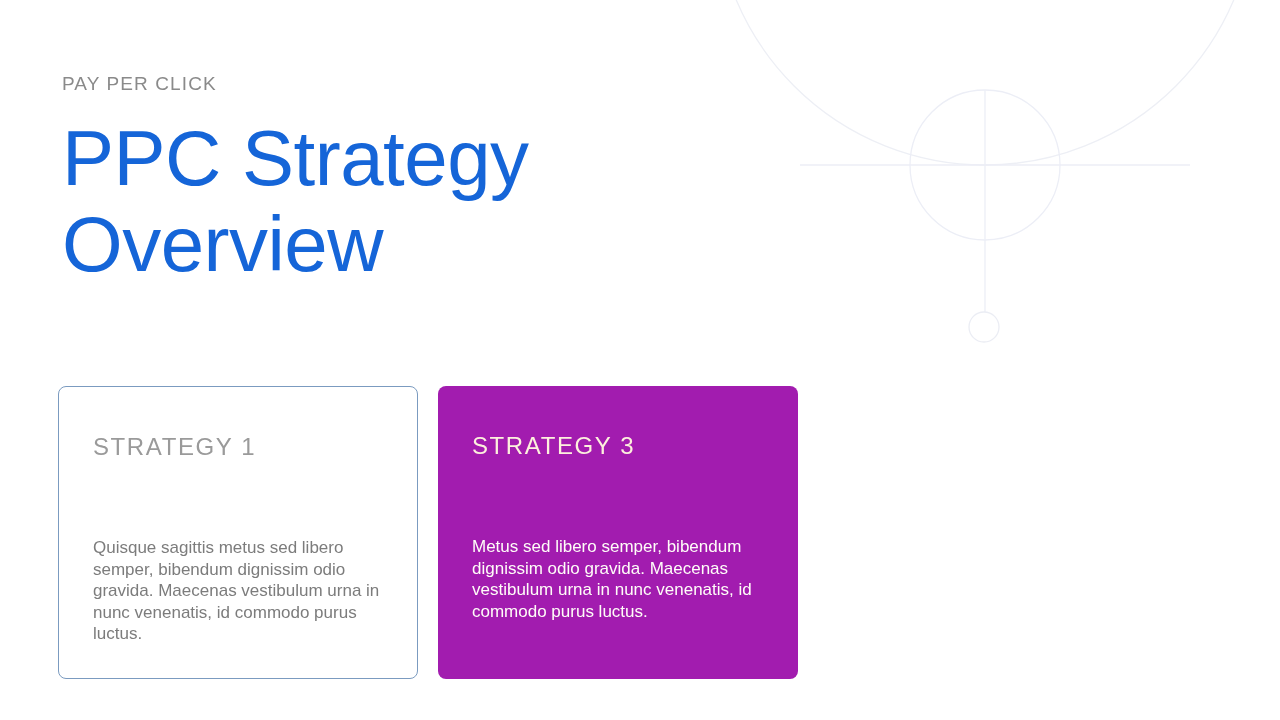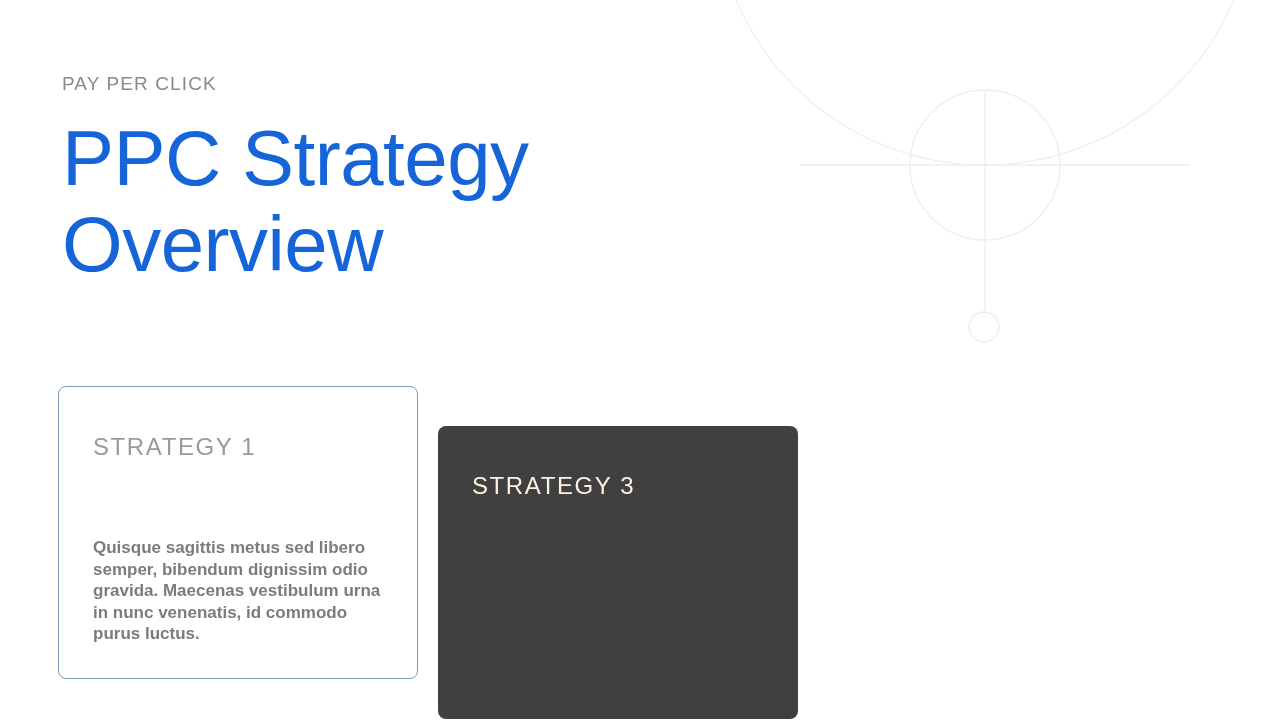--- a/index.html
+++ b/index.html
@@ -63,39 +63,39 @@
     height:293px;
     border-radius:8px;
     position:relative;
     padding:46px 34px 0 34px;
   }
   .card-1 {
     background:#ffffff;
     border:1px solid #7b9bc0;
   }
   .card-2 { background:#0d2059; }
-  .card-3 { background:#404040;margin-top:40px; }
+  .card-3 { background:#a21caf; }
 
   .card-title {
     font-size:24px;
     font-weight:300;
     letter-spacing:1.6px;
     line-height:28px;
     white-space:nowrap;
   }
   .card-1 .card-title { color:#9a9a9a; }
   .card-2 .card-title { color:#e8ecf5; }
   .card-3 .card-title { color:#fdf0dd; }
 
   .card-body {
     position:absolute;
     left:34px;
     right:26px;
     font-size:17px;
-    font-weight:700;
+    font-weight:400;
     line-height:21.5px;
   }
   .card-1 .card-body { top:150px; color:#7c7c7c; right:30px; }
   .card-2 .card-body { top:172px; color:#e4e9f2; }
   .card-3 .card-body { top:150px; color:#fffdf8; right:18px; }
 </style>
 </head>
 <body>
 
 <div id="slide">
@@ -116,16 +116,17 @@
   <div id="cards">
 
     <div class="card card-1">
       <div class="card-title">STRATEGY 1</div>
       <div class="card-body">Quisque sagittis metus sed libero semper, bibendum dignissim odio gravida. Maecenas vestibulum urna in nunc venenatis, id commodo purus luctus.</div>
     </div>
 
 
     <div class="card card-3">
       <div class="card-title">STRATEGY 3</div>
+      <div class="card-body">Metus sed libero semper, bibendum dignissim odio gravida. Maecenas vestibulum urna in nunc venenatis, id commodo purus luctus.</div>
     </div>
 
   </div>
 </div>
 
 </body></html>

